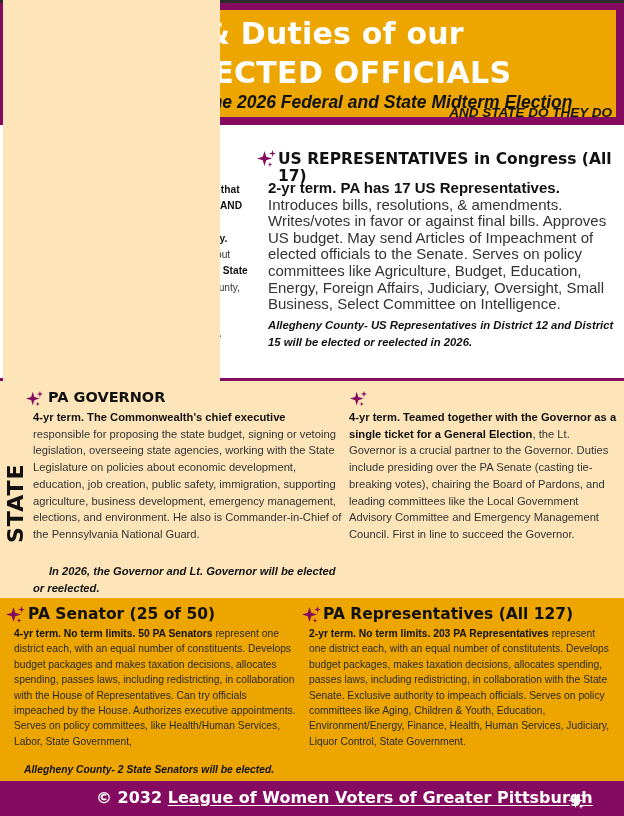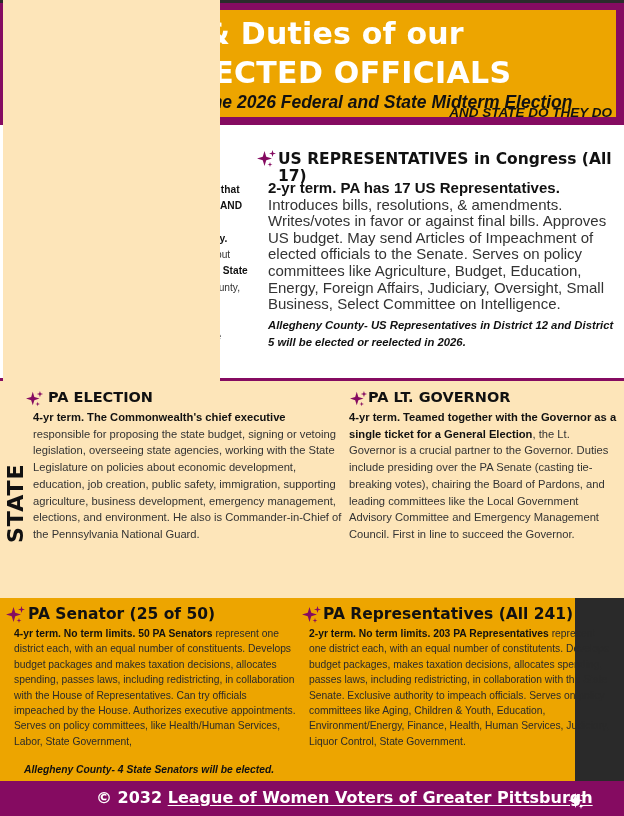--- a/index.html
+++ b/index.html
@@ -40,21 +40,21 @@
   .gov-title { left: 48px; top: 9px; font-size: 14.5px; }
   .gov-body { position: absolute; left: 33px; top: 28px; width: 310px; font-size: 11.2px; line-height: 16.7px; color: #333; }
   .gov-body b { color: #111; }
   .gov-note { position: absolute; left: 33px; top: 182px; width: 310px; font-size: 11.2px; line-height: 16.7px; font-style: italic; font-weight: 700; color: #111; text-indent: 16px; }
 
   .ltgov-title { left: 368px; top: 9px; font-size: 14.5px; }
   .ltgov-body { position: absolute; left: 349px; top: 28px; width: 270px; font-size: 11.2px; line-height: 16.7px; color: #333; }
   .ltgov-body b { color: #111; margin-top: 24px; }
 
   
-  .legis { position: absolute; left: 0; top: 598px; width: 575px; height: 183px; background: #eda500; }
+  .legis { position: absolute; left: 0; top: 598px; width: 624px; height: 183px; background: #eda500; }
   .sen-title { left: 28px; top: 8px; font-size: 15.5px; }
   .rep-title { left: 323px; top: 8px; font-size: 15.5px; }
   .sen-body { position: absolute; left: 14px; top: 28px; width: 285px; font-size: 10.3px; line-height: 15.4px; color: #2a2a2a; }
   .sen-body b { color: #111; }
   .sen-note { position: absolute; left: 24px; top: 166px; font-size: 10.3px; font-style: italic; font-weight: 700; color: #111; }
   .rep-body { position: absolute; left: 309px; top: 28px; width: 305px; font-size: 10.3px; line-height: 15.4px; color: #2a2a2a; }
   .rep-body b { color: #111; }
   .rep-note { position: absolute; left: 327px; top: 166px; font-size: 10.3px; font-style: italic; font-weight: 700; color: #111; }
 
   
@@ -109,60 +109,60 @@
 
   <svg class="sparkle" style="left:257px; top:24px;">
       <use href="#sparkles"></use>
     </svg>
   <div class="box-title usrep-title">
     <span>US REPRESENTATIVES in Congress </span><span class="count">(All 17)</span>
   </div>
   <div class="usrep-body">
     <b>2-yr term.  PA has 17 US Representatives.</b><span>  Introduces bills, resolutions, &amp; amendments.  Writes/votes in favor or against final bills.  Approves US budget.  May send Articles of Impeachment of elected officials to the Senate.  Serves on policy committees like Agriculture, Budget, Education, Energy, Foreign Affairs, Judiciary, Oversight, Small Business, Select Committee on Intelligence.</span>
   </div>
-  <div class="usrep-note">Allegheny County- US Representatives in District 12 and District 5 will be elected or reelected in 2026.</div>
+  <div class="usrep-note">Allegheny County- US Representatives in District 12 and District 15 will be elected or reelected in 2026.</div>
 </div>
 
 <div class="state">
   <div class="vlabel state">STATE</div>
 
   <svg class="sparkle" style="left:26px; top:9px; width:18px; height:18px;">
       <use href="#sparkles"></use>
     </svg>
-  <div class="box-title gov-title">PA ELECTION</div>
+  <div class="box-title gov-title">PA GOVERNOR</div>
   <div class="gov-body">
     <b>4-yr term.  The Commonwealth's chief executive</b><span> responsible for proposing the state budget, signing or vetoing legislation, overseeing state agencies, working with the State Legislature on policies about economic development, education, job creation, public safety, immigration, supporting agriculture, business development, emergency management, elections, and environment. He also is Commander-in-Chief of the Pennsylvania National Guard.</span>
   </div>
+  <div class="gov-note">In 2026, the Governor and Lt. Governor will be elected or reelected.</div>
 
   <svg class="sparkle" style="left:350px; top:9px; width:18px; height:18px;">
       <use href="#sparkles"></use>
     </svg>
-  <div class="box-title ltgov-title">PA LT. GOVERNOR</div>
   <div class="ltgov-body">
     <b>4-yr term.  Teamed together with the Governor as a single ticket for a General Election</b><span>, the Lt. Governor is a crucial partner to the Governor. Duties include presiding over the PA Senate (casting tie-breaking votes), chairing the Board of Pardons, and leading committees like the Local Government Advisory Committee and Emergency Management Council. First in line to succeed the Governor.</span>
   </div>
 </div>
 
 <div class="legis">
   <svg class="sparkle" style="left:6px; top:7px;">
       <use href="#sparkles"></use>
     </svg>
   <div class="box-title sen-title">
     <span>PA Senator </span><span>(25 of 50)</span>
   </div>
   <div class="sen-body">
     <b>4-yr term. No term limits. 50 PA Senators</b><span> represent one district each, with an equal number of constituents. Develops budget packages and makes taxation decisions, allocates spending, passes laws, including redistricting, in collaboration with the House of Representatives.  Can try officials impeached by the House. Authorizes executive appointments. Serves on policy committees, like Health/Human Services, Labor, State Government,</span>
   </div>
-  <div class="sen-note">Allegheny County- 4 State Senators will be elected.</div>
+  <div class="sen-note">Allegheny County- 2 State Senators will be elected.</div>
 
   <svg class="sparkle" style="left:302px; top:7px;">
       <use href="#sparkles"></use>
     </svg>
   <div class="box-title rep-title">
-    <span>PA Representatives </span><span>(All 241)</span>
+    <span>PA Representatives </span><span>(All 127)</span>
   </div>
   <div class="rep-body">
     <b>2-yr term.  No term limits.  203 PA Representatives</b><span> represent one district each, with an equal number of constitutents.  Develops budget packages, makes taxation decisions, allocates spending, passes laws, including redistricting, in collaboration with the State Senate. Exclusive authority to impeach officials.  Serves on policy committees like Aging, Children &amp; Youth, Education, Environment/Energy, Finance, Health, Human Services, Judiciary, Liquor Control, State Government.</span>
   </div>
 </div>
 
 <div class="footer">
   <div class="footer-text">
     <span class="copy">©</span>
     <span>2032</span>

